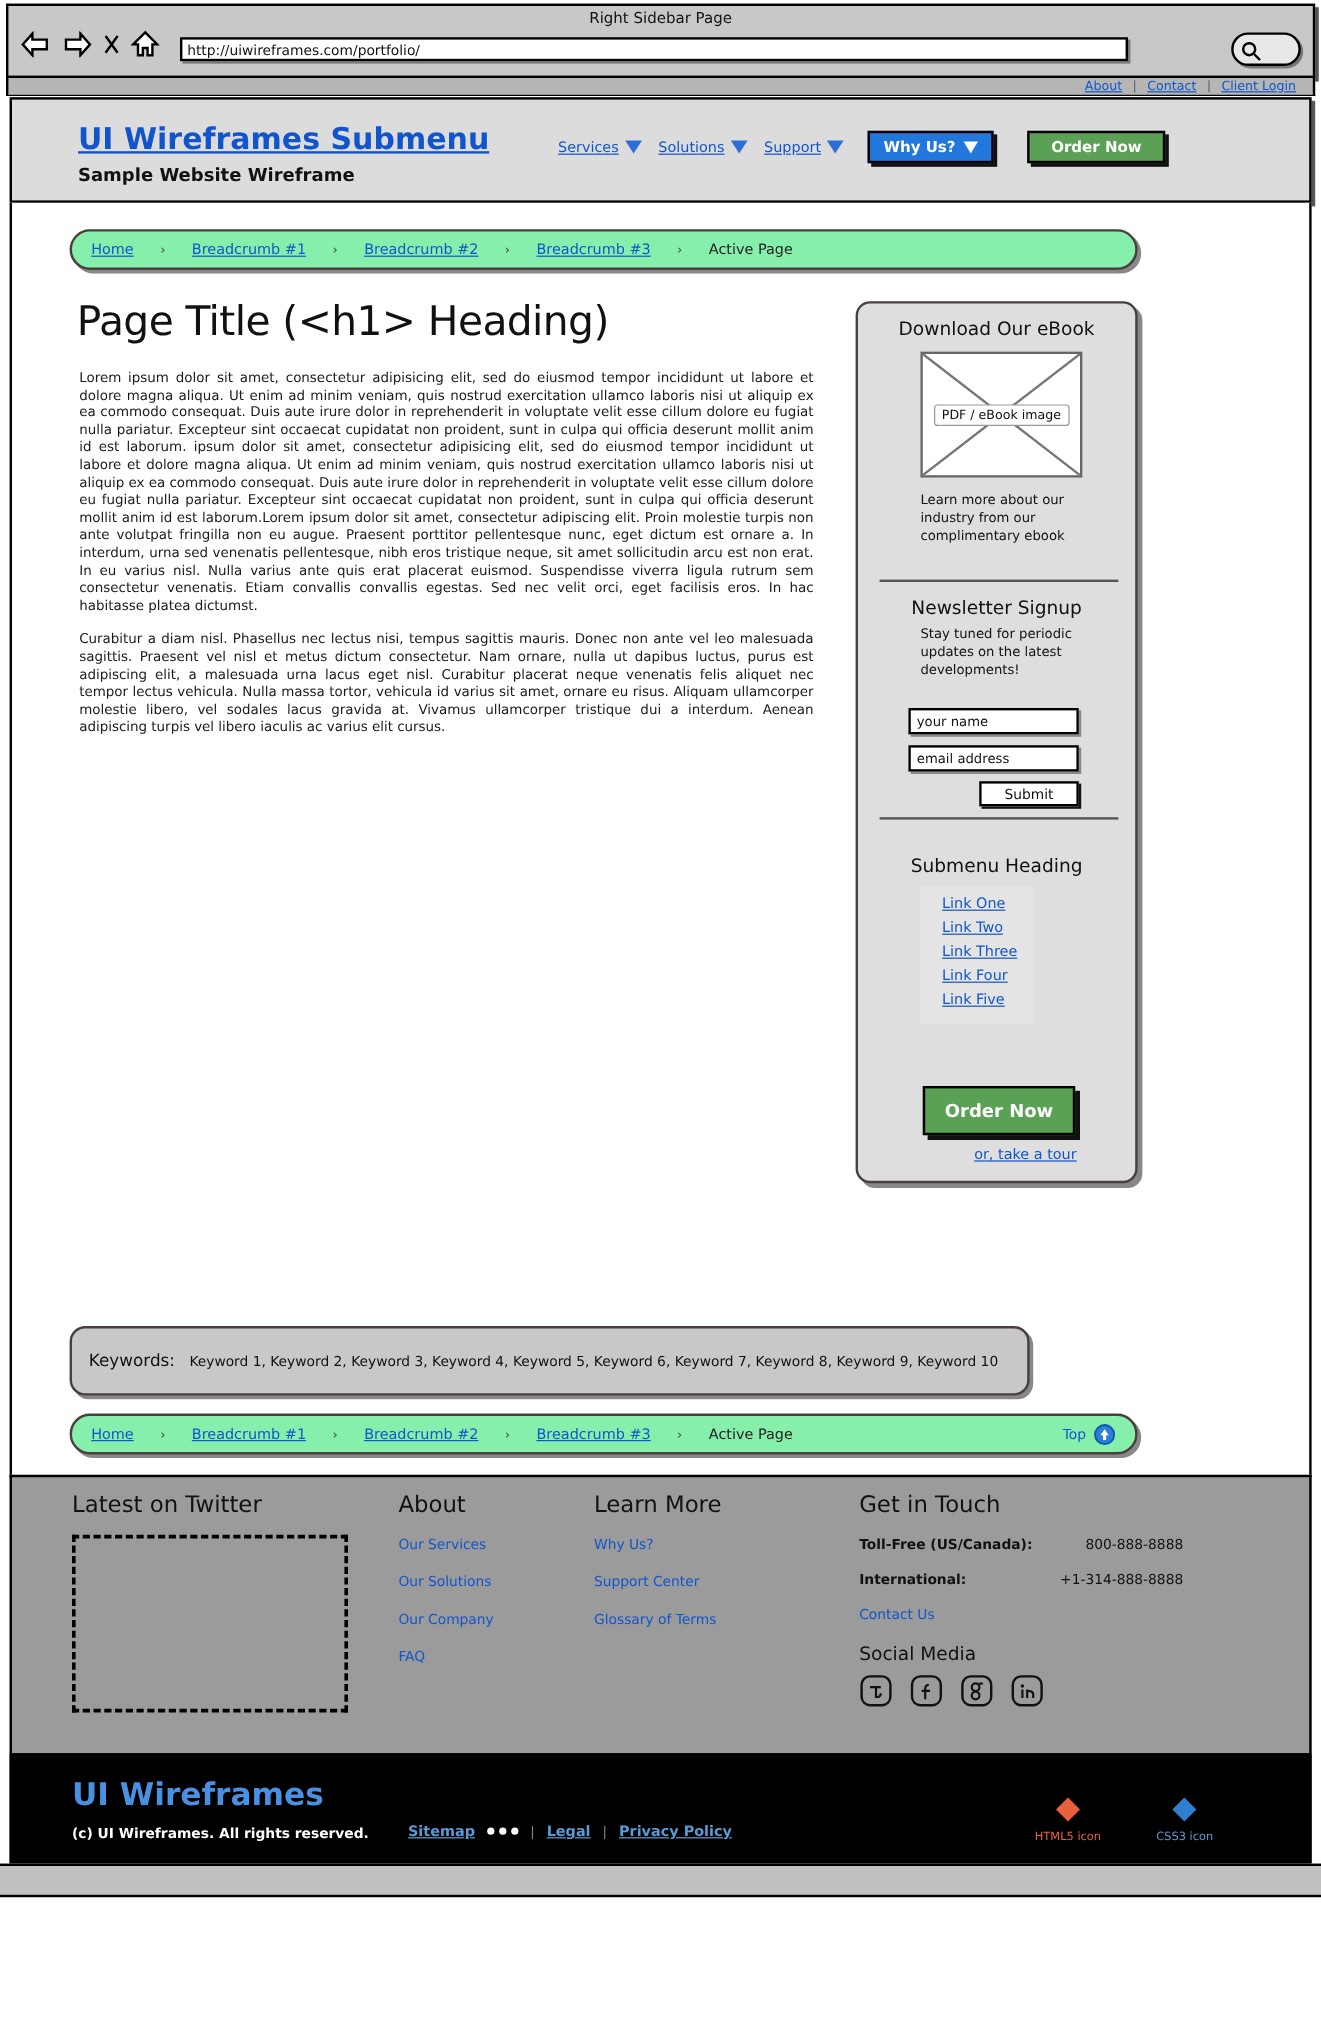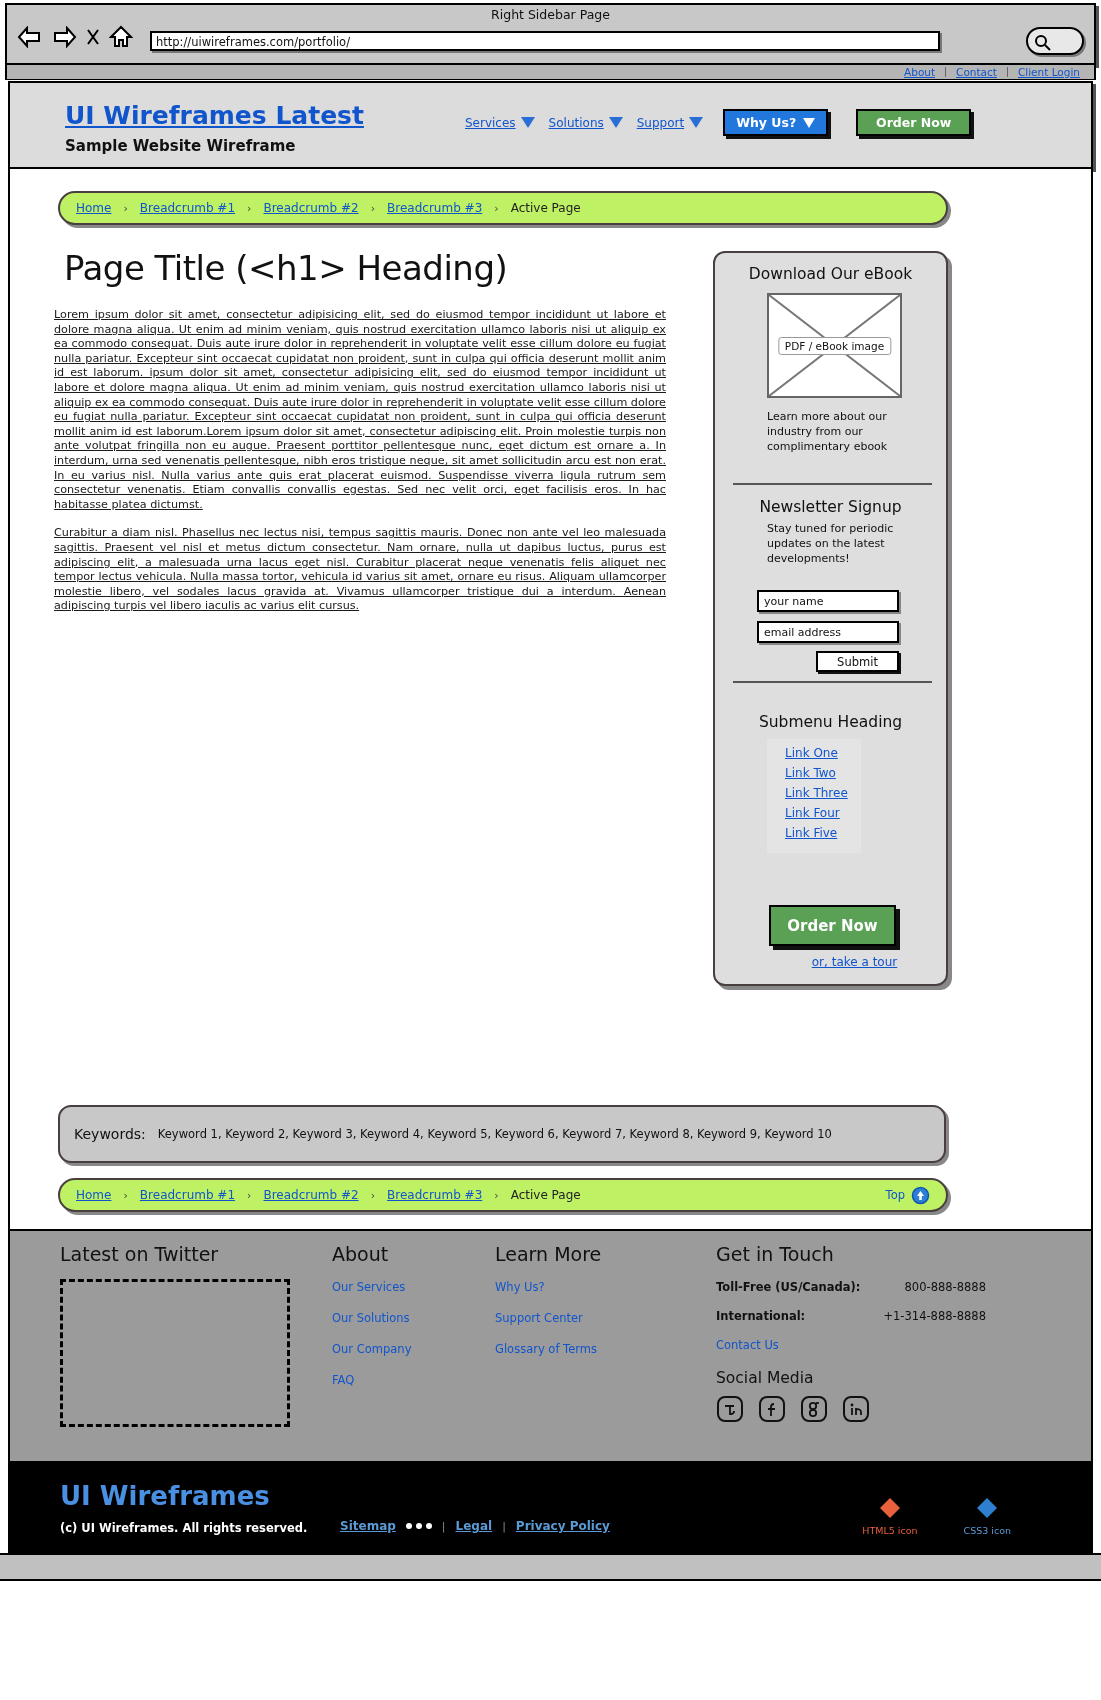--- a/index.html
+++ b/index.html
@@ -84,38 +84,38 @@
   .btn-green-hdr span { color:#fff; font-size:12.5px; font-weight:bold; }
 
   
   .content-frame {
     position:absolute; left:8px; top:169px; width:1085px; height:1060px;
     background:#fff; border-left:2px solid #000; border-right:2px solid #000;
   }
 
   .breadcrumb-bar {
     position:absolute; left:58px; top:191px; width:890px; height:34px;
-    background:#bef264; border:2px solid #4a3f3f; border-radius:17px;
+    background:#86efac; border:2px solid #4a3f3f; border-radius:17px;
     box-shadow:3px 3px 0 #888;
-    display:flex; align-items:center; padding-left:16px; gap:12px;
+    display:flex; align-items:center; padding-left:16px; gap:22px;
   }
   .breadcrumb-bar.bottom { top:1178px; }
   .breadcrumb-bar a { font-size:12px; color:#1155cc; text-decoration:underline; }
   .breadcrumb-bar .sep { font-size:11px; color:#444; }
   .breadcrumb-bar .active { font-size:12px; color:#222; }
   .top-link { position:absolute; right:16px; display:flex; align-items:center; gap:6px; }
   .top-link span { font-size:11.5px; color:#1155cc; }
 
   h1.page-title {
     position:absolute; left:64px; top:248px;
     font-size:34px; font-weight:normal; color:#111; letter-spacing:-0.5px;
   }
   .body-copy {
-    position:absolute; left:54px; top:308px; width:612px;
-    font-size:11.2px; line-height:14.6px; color:#1a1a1a; text-align:justify;text-decoration:underline;
+    position:absolute; left:66px; top:308px; width:612px;
+    font-size:11.2px; line-height:14.6px; color:#1a1a1a; text-align:justify;
   }
   .body-copy p + p { margin-top:14px; }
 
   
   .sidebar {
     position:absolute; left:713px; top:251px; width:235px; height:735px;
     background:#dedede; border:2px solid #4a3f3f; border-radius:12px;
     box-shadow:4px 4px 0 #888;
   }
   .sb-h { text-align:center; font-size:15.5px; color:#111; }
@@ -167,21 +167,21 @@
     display:flex;align-items:center;justify-content:center;
   }
   .sb-order span { color:#fff; font-size:15px; font-weight:bold; }
   .sb-tour {
     position:absolute; top:702px; left:0; width:100%; text-align:center;
     font-size:12px; color:#1155cc; text-decoration:underline;margin-left:24px;
   }
 
   
   .keywords-bar {
-    position:absolute; left:58px; top:1105px; width:888px; height:58px;
+    position:absolute; left:58px; top:1105px; width:800px; height:58px;
     background:#c8c8c8; border:2px solid #4a3f3f; border-radius:13px;
     box-shadow:3px 3px 0 #888;
     display:flex; align-items:center; padding-left:14px; gap:12px;
   }
   .kw-label { font-size:14px; color:#111; }
   .kw-list { font-size:11.5px; color:#111; }
 
   
   .footer {
     position:absolute; left:8px; top:1229px; width:1085px; height:232px;
@@ -263,21 +263,21 @@
     </div>
   </div>
 
   <div class="utility-bar">
     <a>About</a>
     <a>Contact</a>
     <a>Client Login</a>
   </div>
 
   <div class="site-header">
-    <div class="logo">UI Wireframes Latest</div>
+    <div class="logo">UI Wireframes Submenu</div>
     <div class="tagline">Sample Website Wireframe</div>
     <div class="main-nav">
       <div class="nav-link">
         <span class="lbl">Services</span>
         <span class="caret"></span>
       </div>
       <div class="nav-link">
         <span class="lbl">Solutions</span>
         <span class="caret"></span>
       </div>

